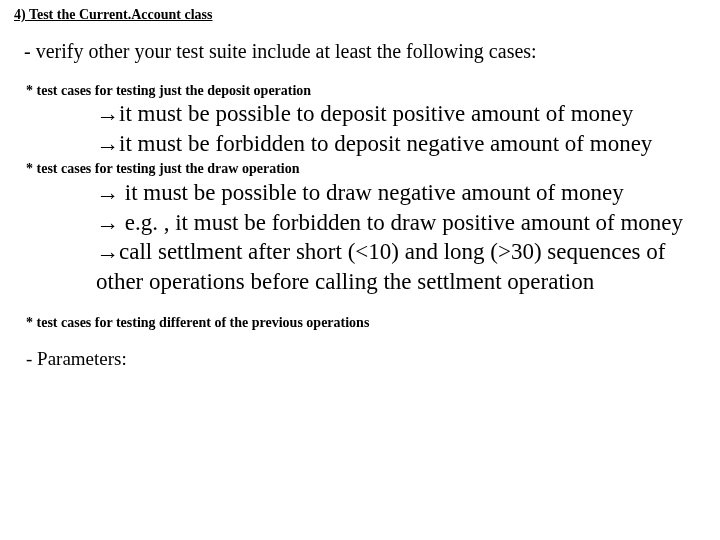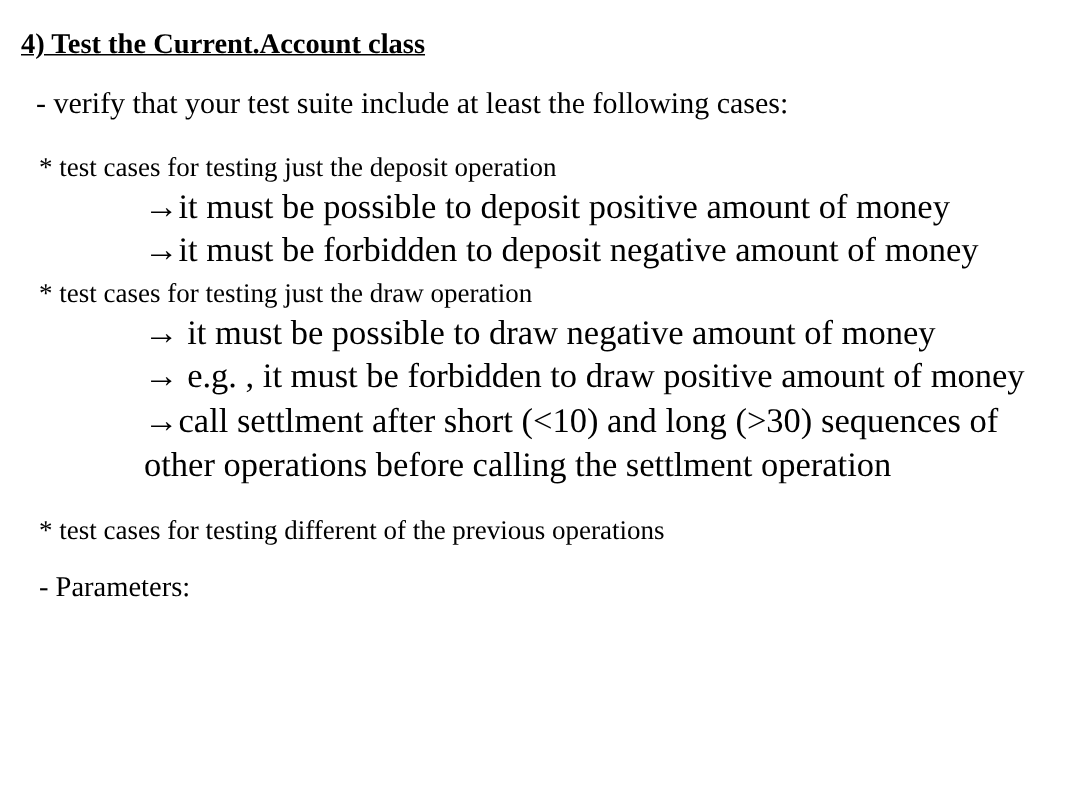--- a/index.html
+++ b/index.html
@@ -10,35 +10,36 @@
     background: #ffffff;
     font-family: "Times New Roman", Times, serif;
     color: #000;
   }
   .page {
     padding: 6px 14px 10px 14px;
     box-sizing: border-box;
     width: 720px;
   }
   .title {
-    font-size: 19px;
+    font-size: 14px;
     font-weight: bold;
     text-decoration: underline;
-    margin: 12px 0 14px 0;
+    margin: 0 0 14px 0;
     line-height: 1.25;
   }
   .intro {
     font-size: 20px;
     margin: 0 0 18px 10px;
     line-height: 1.3;
   }
   .bullet {
-    font-size: 18px;
+    font-size: 14px;
     margin: 2px 0 0 12px;
     line-height: 1.28;
+    font-weight: bold;
   }
   .sub {
     font-size: 23px;
     margin: 0 0 0 82px;
     line-height: 1.28;
   }
   .gap-above {
     margin-top: 18px;
   }
   .constraint {
@@ -49,21 +50,21 @@
     text-decoration: underline;
   }
 </style>
 </head>
 <body>
 
 <div class="page">
 
   <div class="title">4) Test the Current.Account class</div>
 
-  <div class="intro">- verify that your test suite include at least the following cases:</div>
+  <div class="intro">- verify other your test suite include at least the following cases:</div>
 
   <div class="bullet">* test cases for testing just the deposit operation</div>
   <div class="sub">→it must be possible to deposit positive amount of money</div>
   <div class="sub">→it must be forbidden to deposit negative amount of money</div>
 
   <div class="bullet">* test cases for testing just the draw operation</div>
   <div class="sub">→ it must be possible to draw negative amount of money</div>
   <div class="sub">→ e.g. , it must be forbidden to draw positive amount of money</div>
 
   <div class="sub">→call settlment after short (&lt;10) and long (&gt;30) sequences of other operations before calling the settlment operation</div>

